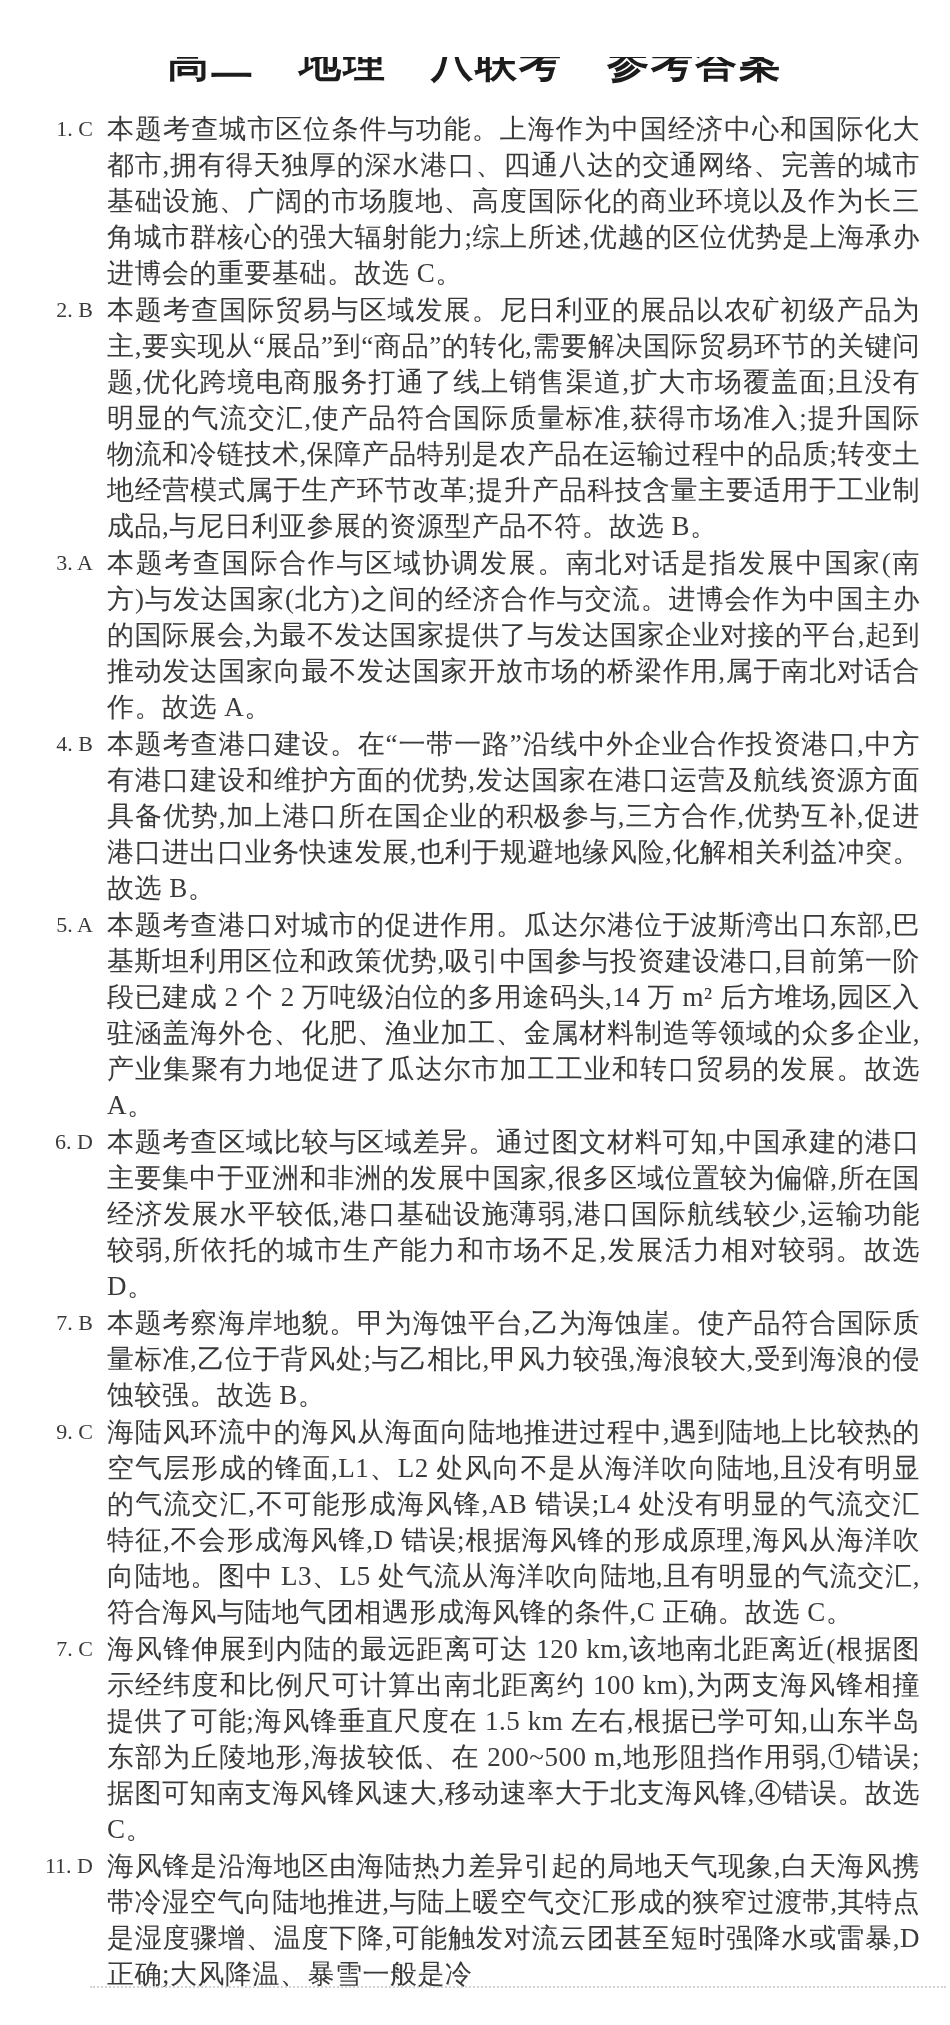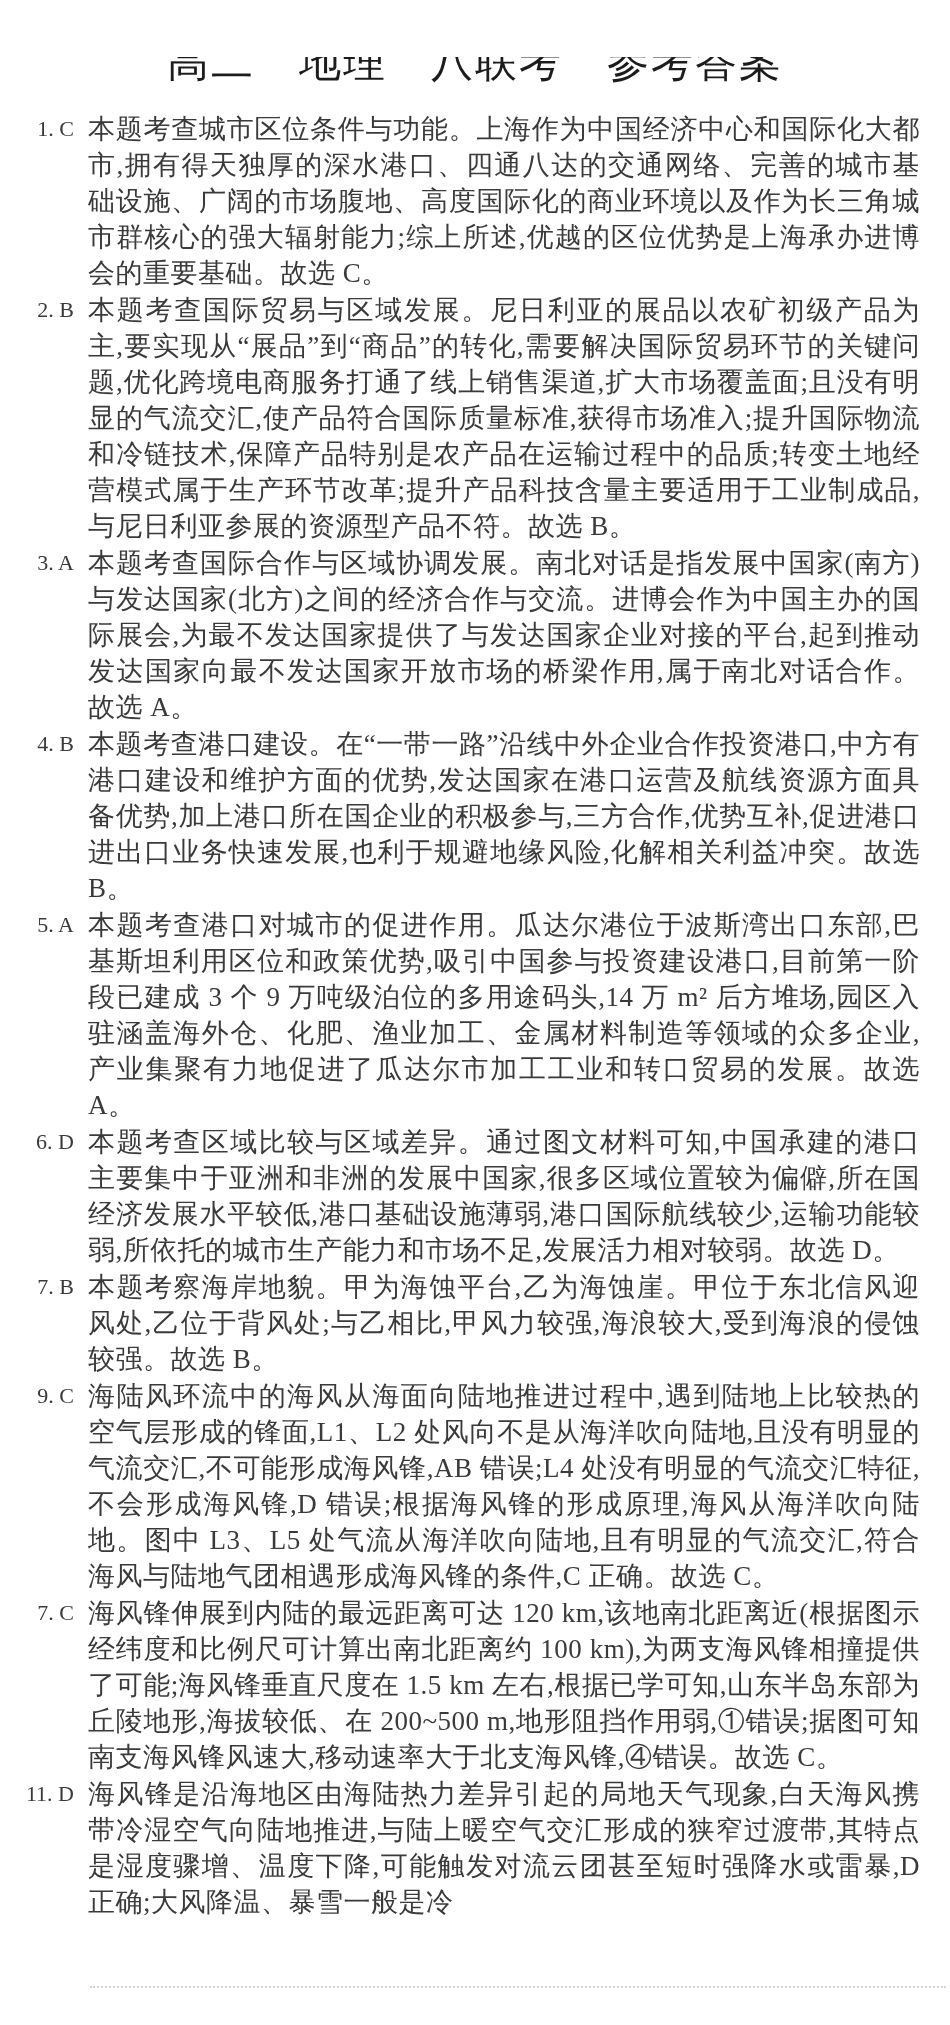--- a/index.html
+++ b/index.html
@@ -25,30 +25,30 @@
   .title-wrap {
     margin-top: 57px;
     height: 38px;
     overflow: hidden;
     text-align: center;
     white-space: nowrap;
   }
   .title {
     display: inline-block;
     font-family: "Liberation Sans", "DejaVu Sans", sans-serif;
-    font-weight: normal;
+    font-weight: bold;
     font-size: 42px;
     line-height: 42px;
     margin-top: -16px;
     letter-spacing: 2px;
     color: #1c1c1c;
   }
   .answers {
     margin-top: 16px;
-    padding-left: 0;
+    padding-left: 19px;
     padding-right: 30px;
   }
   .item {
     display: flex;
     align-items: flex-start;
     margin-bottom: 1px;
   }
   .num {
     flex: 0 0 74px;
     width: 74px;
@@ -103,31 +103,31 @@
       <div class="text">本题考查国际合作与区域协调发展。南北对话是指发展中国家(南方)与发达国家(北方)之间的经济合作与交流。进博会作为中国主办的国际展会,为最不发达国家提供了与发达国家企业对接的平台,起到推动发达国家向最不发达国家开放市场的桥梁作用,属于南北对话合作。故选 A。</div>
     </div>
 
     <div class="item">
       <div class="num">4. B</div>
       <div class="text">本题考查港口建设。在“一带一路”沿线中外企业合作投资港口,中方有港口建设和维护方面的优势,发达国家在港口运营及航线资源方面具备优势,加上港口所在国企业的积极参与,三方合作,优势互补,促进港口进出口业务快速发展,也利于规避地缘风险,化解相关利益冲突。故选 B。</div>
     </div>
 
     <div class="item">
       <div class="num">5. A</div>
-      <div class="text">本题考查港口对城市的促进作用。瓜达尔港位于波斯湾出口东部,巴基斯坦利用区位和政策优势,吸引中国参与投资建设港口,目前第一阶段已建成 3 个 9 万吨级泊位的多用途码头,14 万 m² 后方堆场,园区入驻涵盖海外仓、化肥、渔业加工、金属材料制造等领域的众多企业,产业集聚有力地促进了瓜达尔市加工工业和转口贸易的发展。故选 A。</div>
+      <div class="text">本题考查港口对城市的促进作用。瓜达尔港位于波斯湾出口东部,巴基斯坦利用区位和政策优势,吸引中国参与投资建设港口,目前第一阶段已建成 2 个 2 万吨级泊位的多用途码头,14 万 m² 后方堆场,园区入驻涵盖海外仓、化肥、渔业加工、金属材料制造等领域的众多企业,产业集聚有力地促进了瓜达尔市加工工业和转口贸易的发展。故选 A。</div>
     </div>
 
     <div class="item">
       <div class="num">6. D</div>
       <div class="text">本题考查区域比较与区域差异。通过图文材料可知,中国承建的港口主要集中于亚洲和非洲的发展中国家,很多区域位置较为偏僻,所在国经济发展水平较低,港口基础设施薄弱,港口国际航线较少,运输功能较弱,所依托的城市生产能力和市场不足,发展活力相对较弱。故选 D。</div>
     </div>
 
     <div class="item">
       <div class="num">7. B</div>
-      <div class="text">本题考察海岸地貌。甲为海蚀平台,乙为海蚀崖。甲位于东北信风迎风处,乙位于背风处;与乙相比,甲风力较强,海浪较大,受到海浪的侵蚀较强。故选 B。</div>
+      <div class="text">本题考察海岸地貌。甲为海蚀平台,乙为海蚀崖。使产品符合国际质量标准,乙位于背风处;与乙相比,甲风力较强,海浪较大,受到海浪的侵蚀较强。故选 B。</div>
     </div>
 
 
     <div class="item">
       <div class="num">9. C</div>
       <div class="text">海陆风环流中的海风从海面向陆地推进过程中,遇到陆地上比较热的空气层形成的锋面,L1、L2 处风向不是从海洋吹向陆地,且没有明显的气流交汇,不可能形成海风锋,AB 错误;L4 处没有明显的气流交汇特征,不会形成海风锋,D 错误;根据海风锋的形成原理,海风从海洋吹向陆地。图中 L3、L5 处气流从海洋吹向陆地,且有明显的气流交汇,符合海风与陆地气团相遇形成海风锋的条件,C 正确。故选 C。</div>
     </div>
 
     <div class="item">
       <div class="num">7. C</div>

